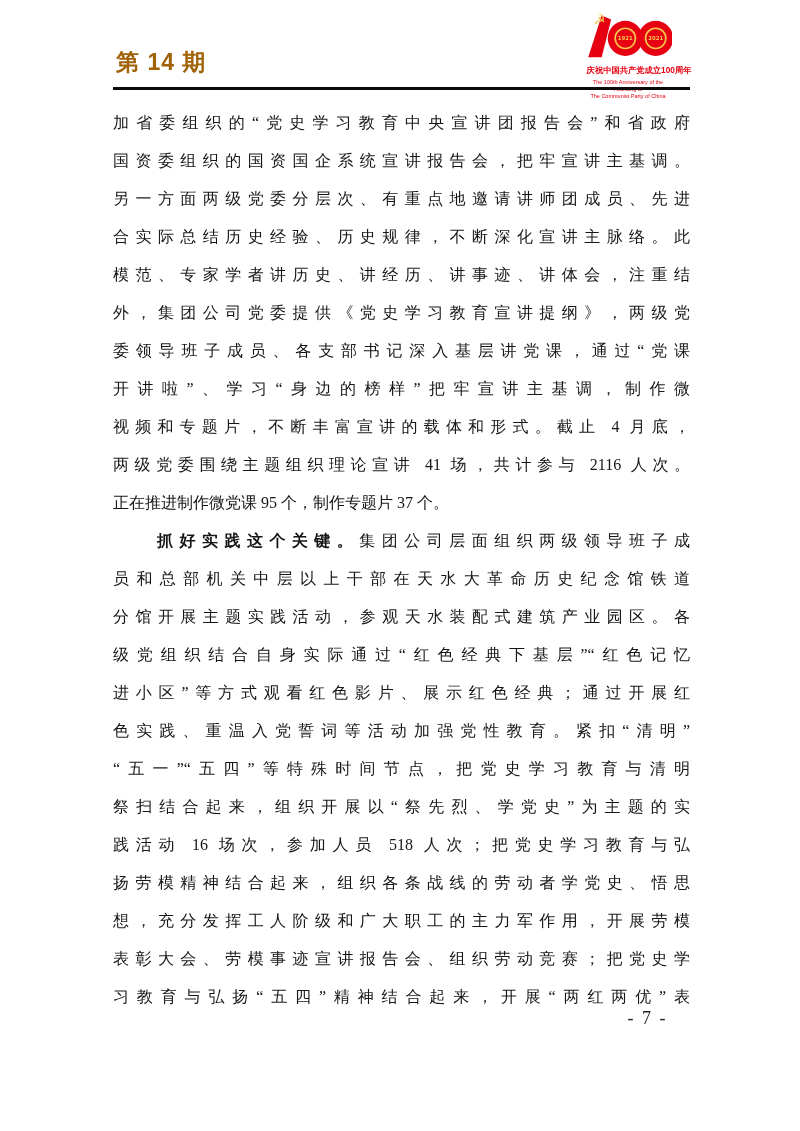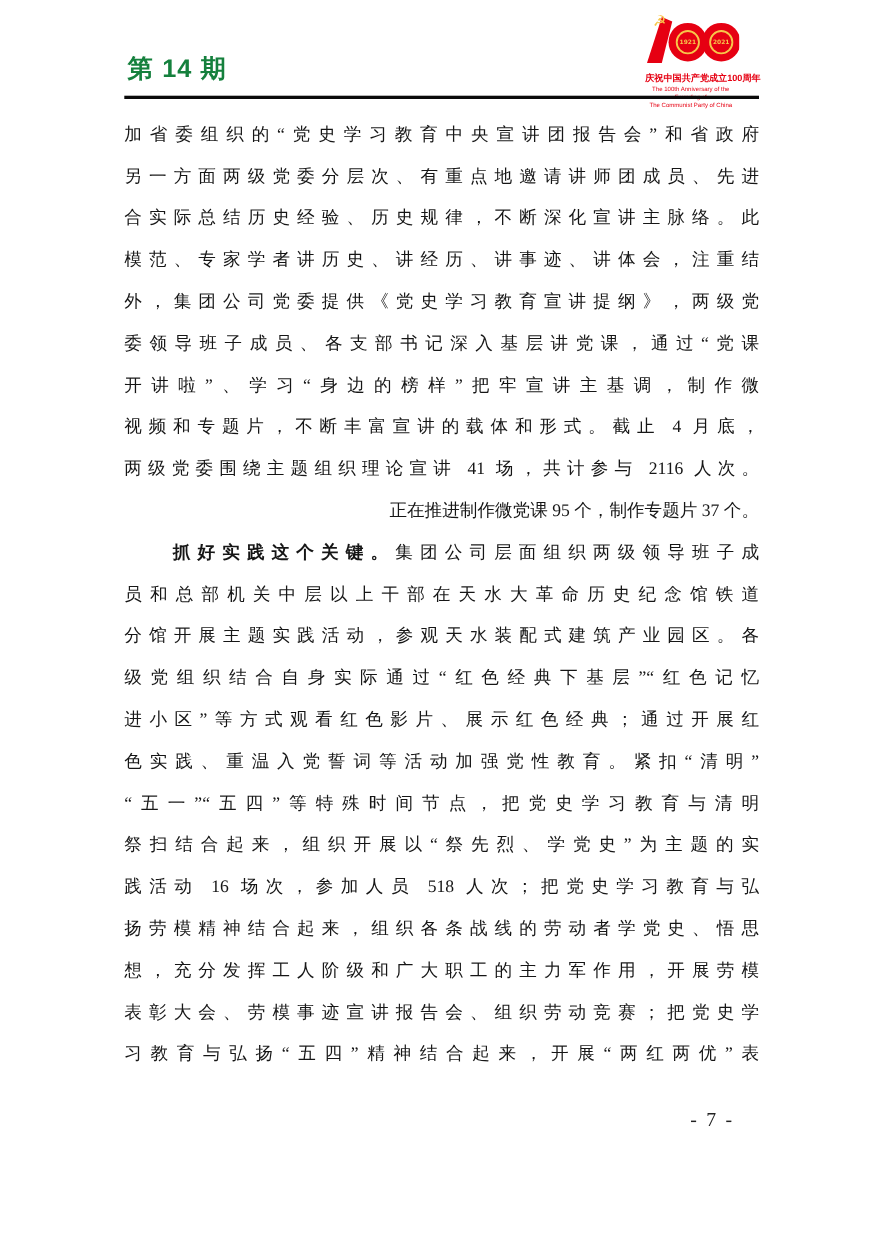--- a/index.html
+++ b/index.html
@@ -8,21 +8,21 @@
     width:800px; height:1131px;
     background:#ffffff;
     overflow:hidden;
     font-family:"Liberation Serif","DejaVu Serif",serif;
     color:#161616;
   }
   
   .issue {
     position:absolute; left:116px; top:47px;
     font-family:"Liberation Sans","DejaVu Sans",sans-serif;
-    font-weight:700; font-size:23px; color:#15803d;
+    font-weight:700; font-size:23px; color:#a16207;
     letter-spacing:1px;
   }
   .rule {
     position:absolute; left:113px; top:87px;
     width:577px; height:3px; background:#0a0a0a;
   }
   .logo {
     position:absolute; left:583px; top:10px; width:90px;
     text-align:center;
   }
@@ -41,21 +41,21 @@
   
   .body-text {
     position:absolute; left:113px; top:104px; width:577px;
   }
   .line {
     height:38px; line-height:38px;
     font-size:16px;
     overflow:hidden; white-space:nowrap;
     text-align:justify; text-align-last:justify;
   }
-  .line.no-justify { text-align:right; text-align-last:auto; }
+  .line.no-justify { text-align:left; text-align-last:auto; }
   .line.indent { padding-left:44px; }
   .line b { font-weight:700;margin-top:13px; }
   
   .page-number {
     position:absolute; left:600px; top:1008px; width:95px;
     text-align:center; font-size:18px; color:#222;
     letter-spacing:2px;
   }
 </style>
 </head>
@@ -84,20 +84,21 @@
     <div class="logo-en">
       <div>The 100th Anniversary of the Founding of</div>
       <div>The Communist Party of China</div>
     </div>
   </div>
 
   <div class="rule"></div>
 
   <div class="body-text">
       <div class="line">加省委组织的“党史学习教育中央宣讲团报告会”和省政府</div>
+      <div class="line">国资委组织的国资国企系统宣讲报告会，把牢宣讲主基调。</div>
       <div class="line">另一方面两级党委分层次、有重点地邀请讲师团成员、先进</div>
       <div class="line">合实际总结历史经验、历史规律，不断深化宣讲主脉络。此</div>
       <div class="line">模范、专家学者讲历史、讲经历、讲事迹、讲体会，注重结</div>
       <div class="line">外，集团公司党委提供《党史学习教育宣讲提纲》，两级党</div>
       <div class="line">委领导班子成员、各支部书记深入基层讲党课，通过“党课</div>
       <div class="line">开讲啦”、学习“身边的榜样”把牢宣讲主基调，制作微</div>
       <div class="line">视频和专题片，不断丰富宣讲的载体和形式。截止 4 月底，</div>
       <div class="line">两级党委围绕主题组织理论宣讲 41 场，共计参与 2116 人次。</div>
       <div class="line no-justify">正在推进制作微党课 95 个，制作专题片 37 个。</div>
       <div class="line indent"><b>抓好实践这个关键。</b>集团公司层面组织两级领导班子成</div>

